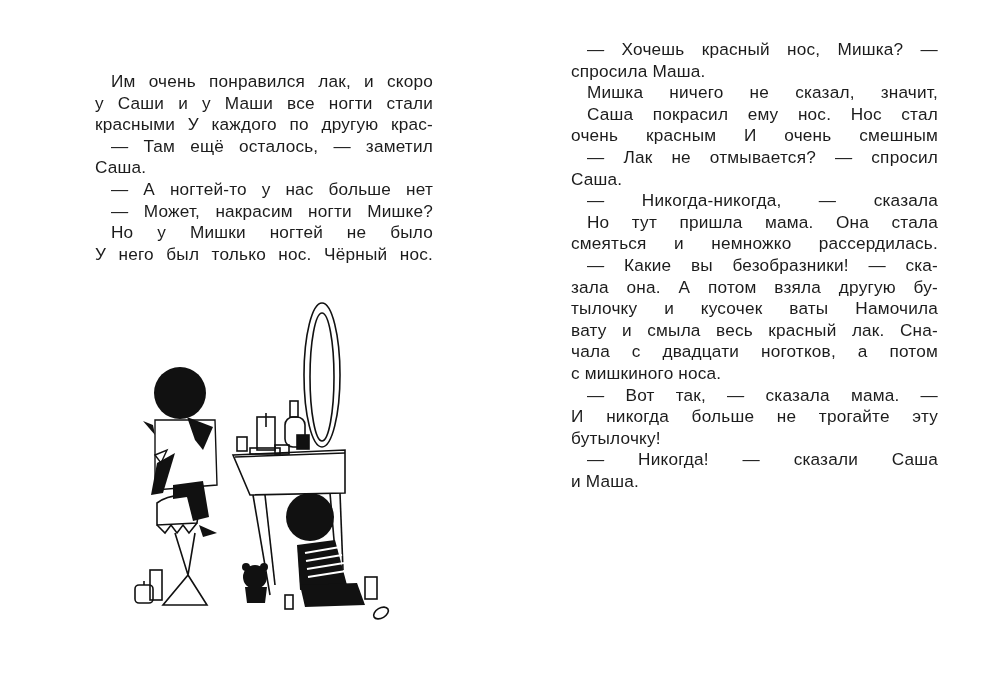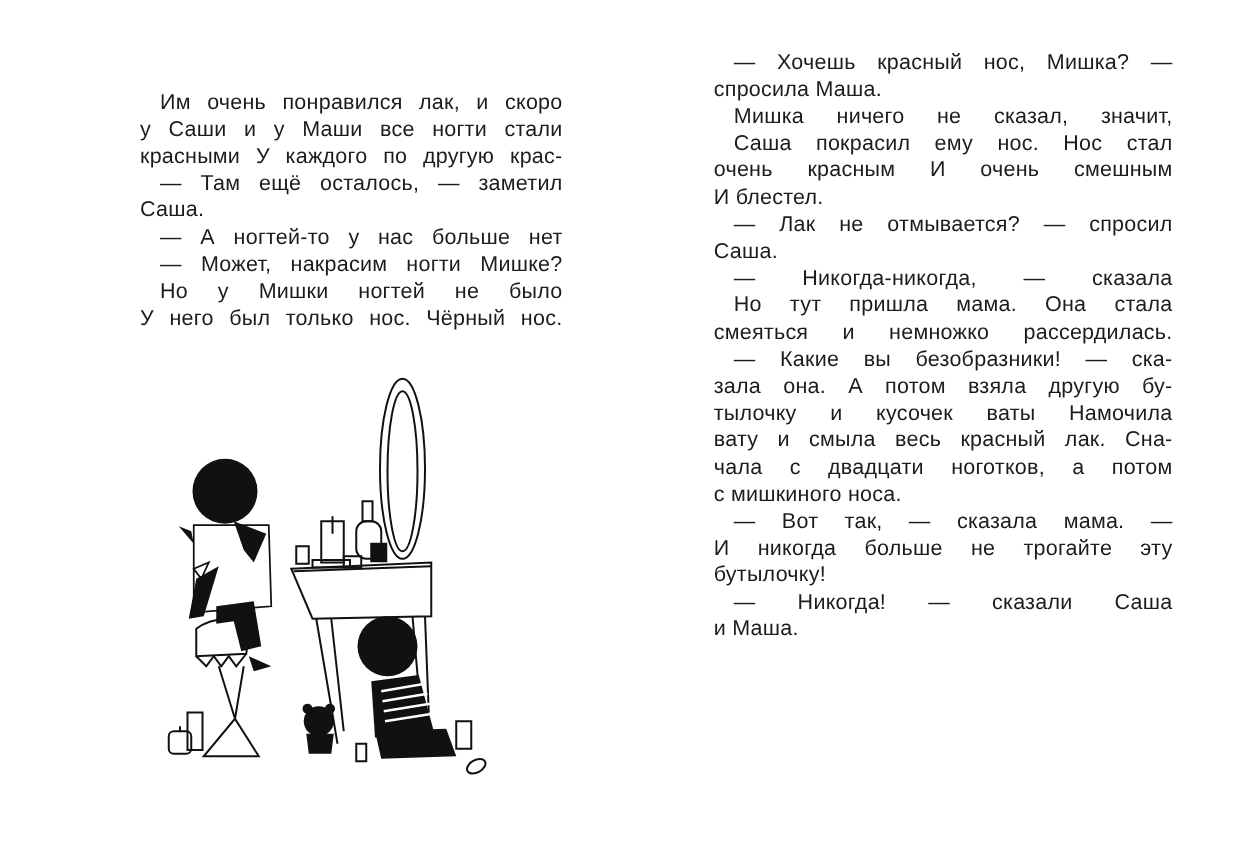--- a/index.html
+++ b/index.html
@@ -6,21 +6,21 @@
   body {
     width: 1000px; height: 681px; background: #ffffff; position: relative; overflow: hidden;
     font-family: "Liberation Sans", "DejaVu Sans", sans-serif; color: #1c1c1c;
   }
   .page { position: absolute; top: 0; height: 681px; }
   .page-left { left: 0; width: 500px; }
   .page-right { left: 500px; width: 500px; }
   .column {
     position: absolute; font-size: 17.2px; line-height: 21.6px; letter-spacing: 0.2px;
   }
-  .col-left { left: 112px; top: 71px; width: 338px; }
+  .col-left { left: 95px; top: 71px; width: 338px; }
   .col-right { left: 71px; top: 39px; width: 367px; }
   .line { white-space: nowrap; display: flex; justify-content: space-between; height: 21.6px; }
   .line.last { justify-content: flex-start; }
   .line span.w { display: inline-block; }
   .indent { padding-left: 16px; }
   .illustration { position: absolute; left: 125px; top: 285px; width: 280px; height: 340px; }
 </style>
 </head>
 <body>
 
@@ -188,21 +188,20 @@
         <span class="w">Нос</span>
         <span class="w">стал</span>
       </div>
       <div class="line">
         <span class="w">очень</span>
         <span class="w">красным</span>
         <span class="w">И</span>
         <span class="w">очень</span>
         <span class="w">смешным</span>
       </div>
-      <div class="line last">И блестел.</div>
       <div class="line indent">
         <span class="w">—</span>
         <span class="w">Лак</span>
         <span class="w">не</span>
         <span class="w">отмывается?</span>
         <span class="w">—</span>
         <span class="w">спросил</span>
       </div>
       <div class="line last">Саша.</div>
       <div class="line indent">

